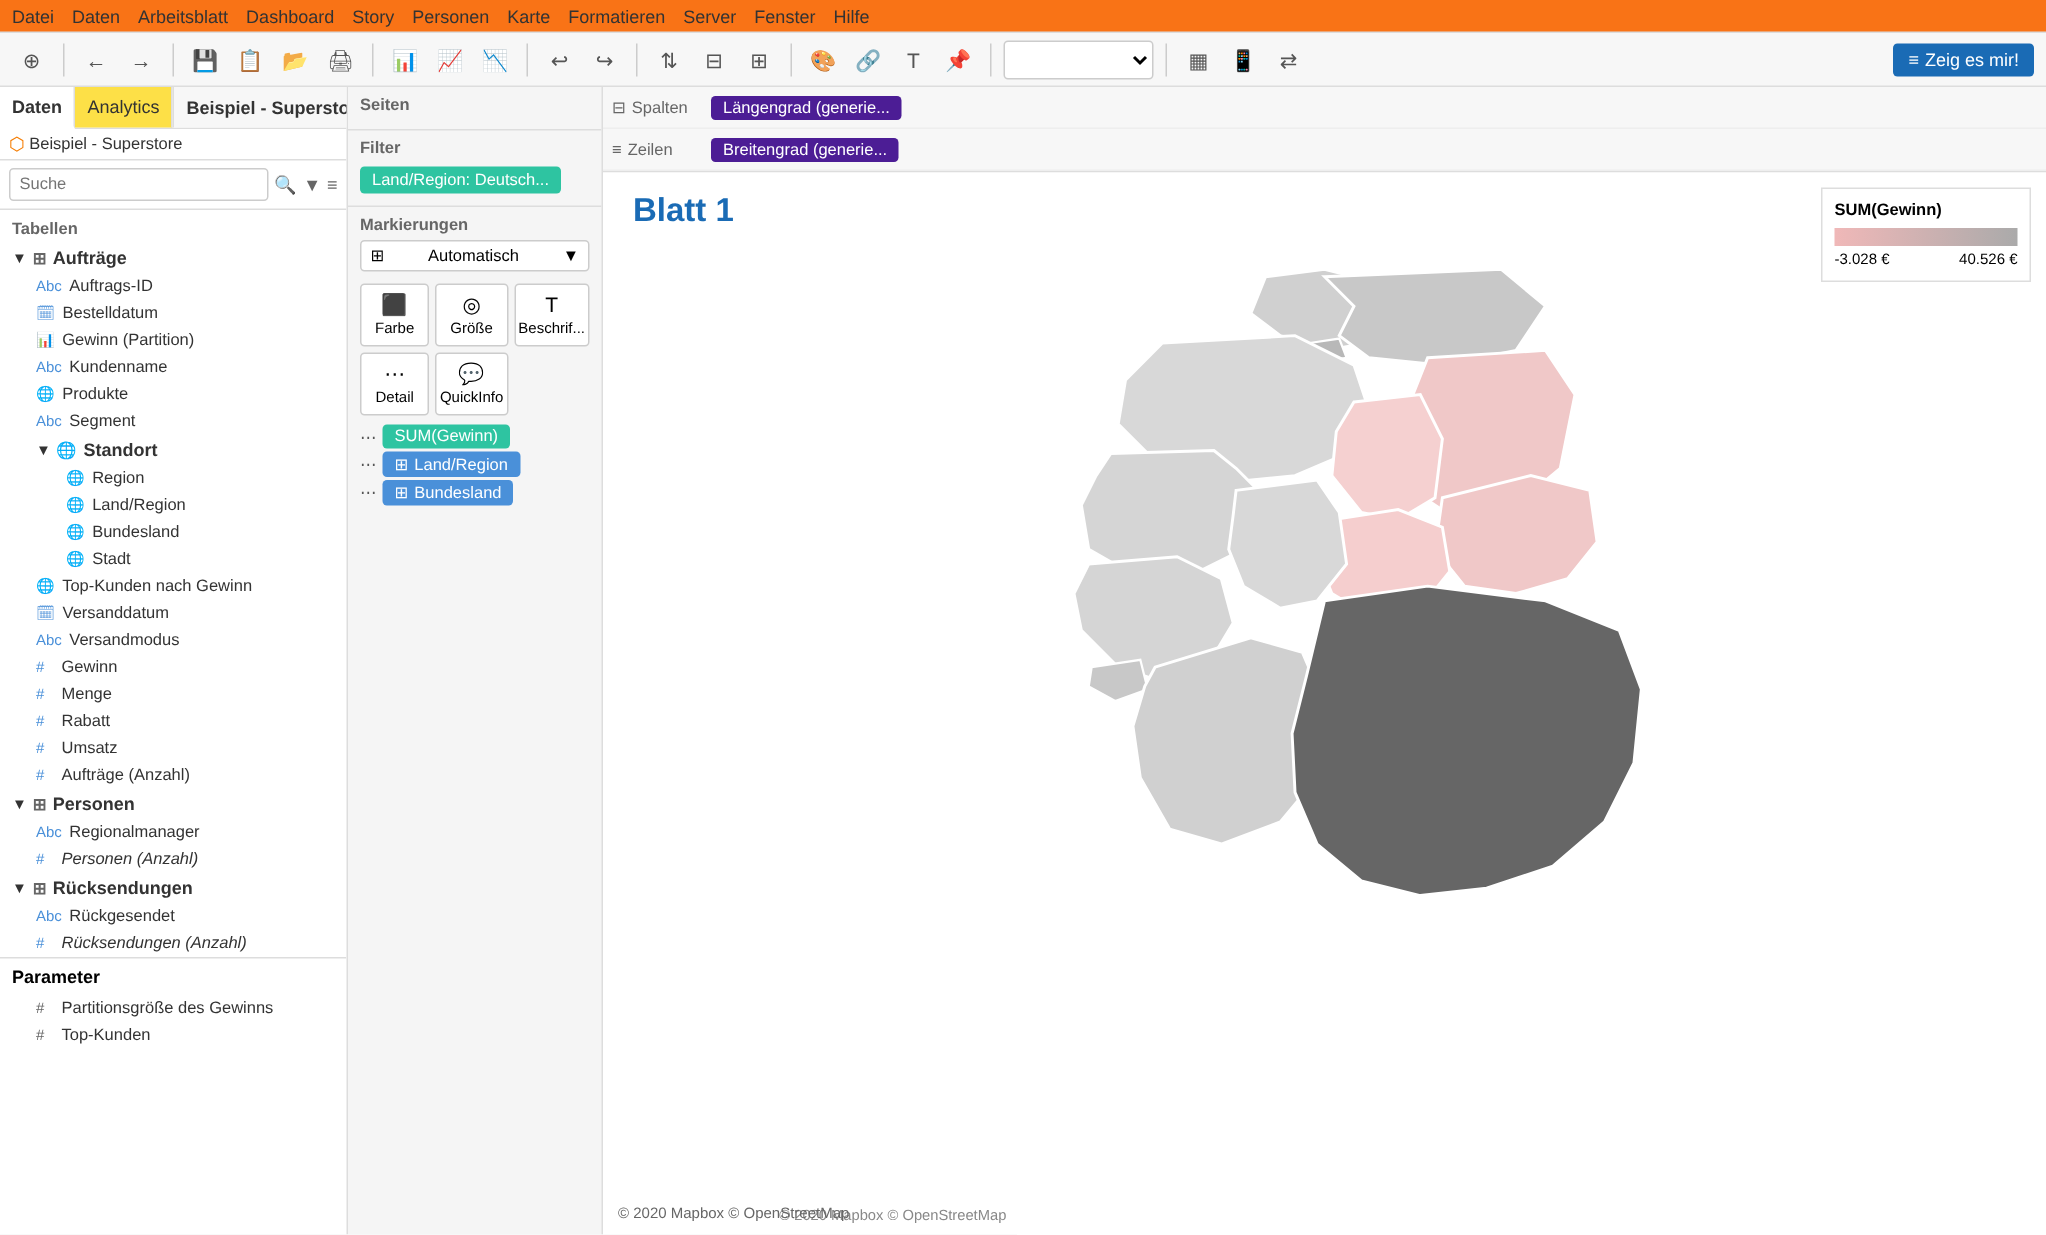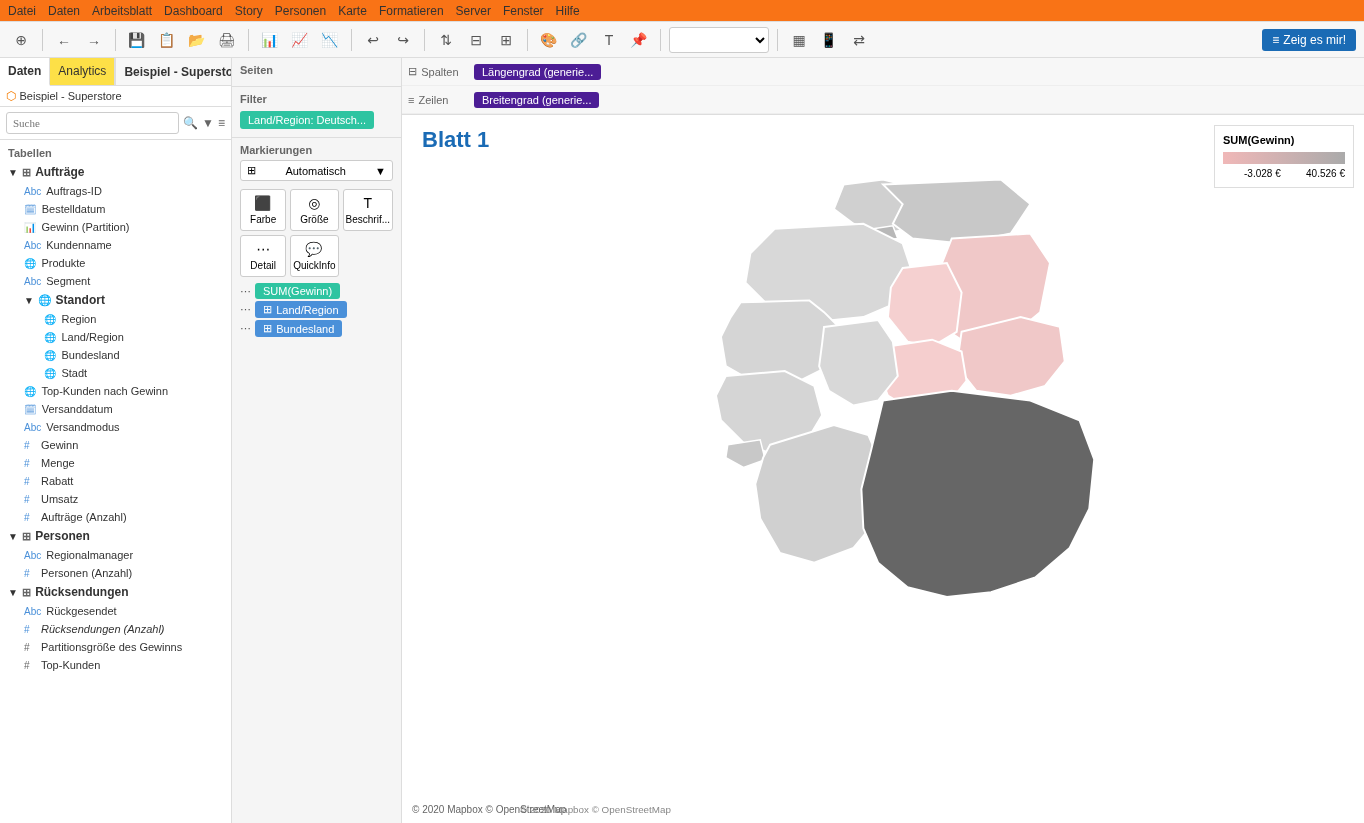--- a/index.html
+++ b/index.html
@@ -43,21 +43,21 @@
     .panel-tab {
       flex: 1; padding: 6px 8px; font-size: 12px; cursor: pointer; text-align: center;
       background: #fde047; border-right: 1px solid #ddd; color: #333;
     }
     .panel-tab.active { background: #fff; font-weight: bold; border-bottom: 2px solid #fff; margin-bottom: -1px; }
     .panel-tab-select {
       background: transparent; border: none; font-size: 12px; font-weight: bold; cursor: pointer; color: #333;
     }
 
     .search-bar { display: flex; align-items: center; padding: 5px 6px; border-bottom: 1px solid #ddd; gap: 4px; }
-    .search-input { flex: 1; border: 1px solid #ccc; border-radius: 3px; padding: 2px 6px; font-size: 11px; height: 22px; font-family: Liberation Serif, serif; }
+    .search-input { flex: 1; border: 1px solid #ccc; border-radius: 3px; padding: 2px 6px; font-size: 11px; height: 22px; }
     .search-icon-btn { font-size: 12px; color: #666; cursor: pointer; }
 
     .tables-area { flex: 1; overflow-y: auto; padding: 4px 0; }
     .section-header { display: flex; align-items: center; padding: 3px 8px; font-weight: bold; font-size: 12px; color: #333; cursor: pointer; }
     .section-header .arrow { margin-right: 4px; font-size: 10px; }
     .section-icon { margin-right: 4px; color: #666; font-size: 11px; }
 
     .field-item { display: flex; align-items: center; padding: 1px 8px 1px 24px; font-size: 11px; color: #333; cursor: pointer; height: 18px; }
     .field-icon { margin-right: 5px; font-size: 10px; color: #666; min-width: 12px; }
 
@@ -119,21 +119,21 @@
     .map-container { position: absolute; top: 40px; left: 0; right: 0; bottom: 0; }
     .map-watermark { position: absolute; bottom: 8px; left: 10px; font-size: 10px; color: #666; }
 
     
     .legend-panel {
       position: absolute; top: 10px; right: 10px; background: #fff; border: 1px solid #ddd;
       padding: 8px; min-width: 140px; font-size: 11px;
     }
     .legend-title { font-weight: bold; margin-bottom: 6px; font-size: 11px; }
     .legend-gradient { height: 12px; background: linear-gradient(to right, #f0b8b8, #aaa); margin-bottom: 4px; }
-    .legend-labels { display: flex; justify-content: space-between; font-size: 10px; margin-left: 21px; }
+    .legend-labels { display: flex; justify-content: space-between; font-size: 10px; }
 
     
     .tables-area::-webkit-scrollbar { width: 6px; }
     .tables-area::-webkit-scrollbar-thumb { background: #ccc; border-radius: 3px; }
 
     
     .germany-map { width: 100%; height: 100%; }
   </style>
 </head>
 <body>
@@ -310,37 +310,38 @@
         <span class="arrow">▼</span>
         <span class="section-icon">⊞</span>
         <span style="font-weight:bold;">Personen</span>
       </div>
       <div class="field-item">
         <span class="field-icon" style="color:#4a90d9;">Abc</span>
         <span>Regionalmanager</span>
       </div>
       <div class="field-item">
         <span class="field-icon" style="color:#4a90d9;">#</span>
-        <span style="">Personen (Anzahl)</span>
+        <span style="font-style:italic;">Personen (Anzahl)</span>
       </div>
 
       <div class="section-header">
         <span class="arrow">▼</span>
         <span class="section-icon">⊞</span>
         <span style="font-weight:bold;">Rücksendungen</span>
       </div>
       <div class="field-item">
         <span class="field-icon" style="color:#4a90d9;">Abc</span>
         <span>Rückgesendet</span>
       </div>
       <div class="field-item">
         <span class="field-icon" style="color:#4a90d9;">#</span>
         <span style="font-style:italic;">Rücksendungen (Anzahl)</span>
       </div>
 
+      <div class="params-header">Parameter</div>
       <div class="field-item">
         <span class="field-icon" style="color:#666;">#</span>
         <span>Partitionsgröße des Gewinns</span>
       </div>
       <div class="field-item">
         <span class="field-icon" style="color:#666;">#</span>
         <span>Top-Kunden</span>
       </div>
     </div>
   </div>

